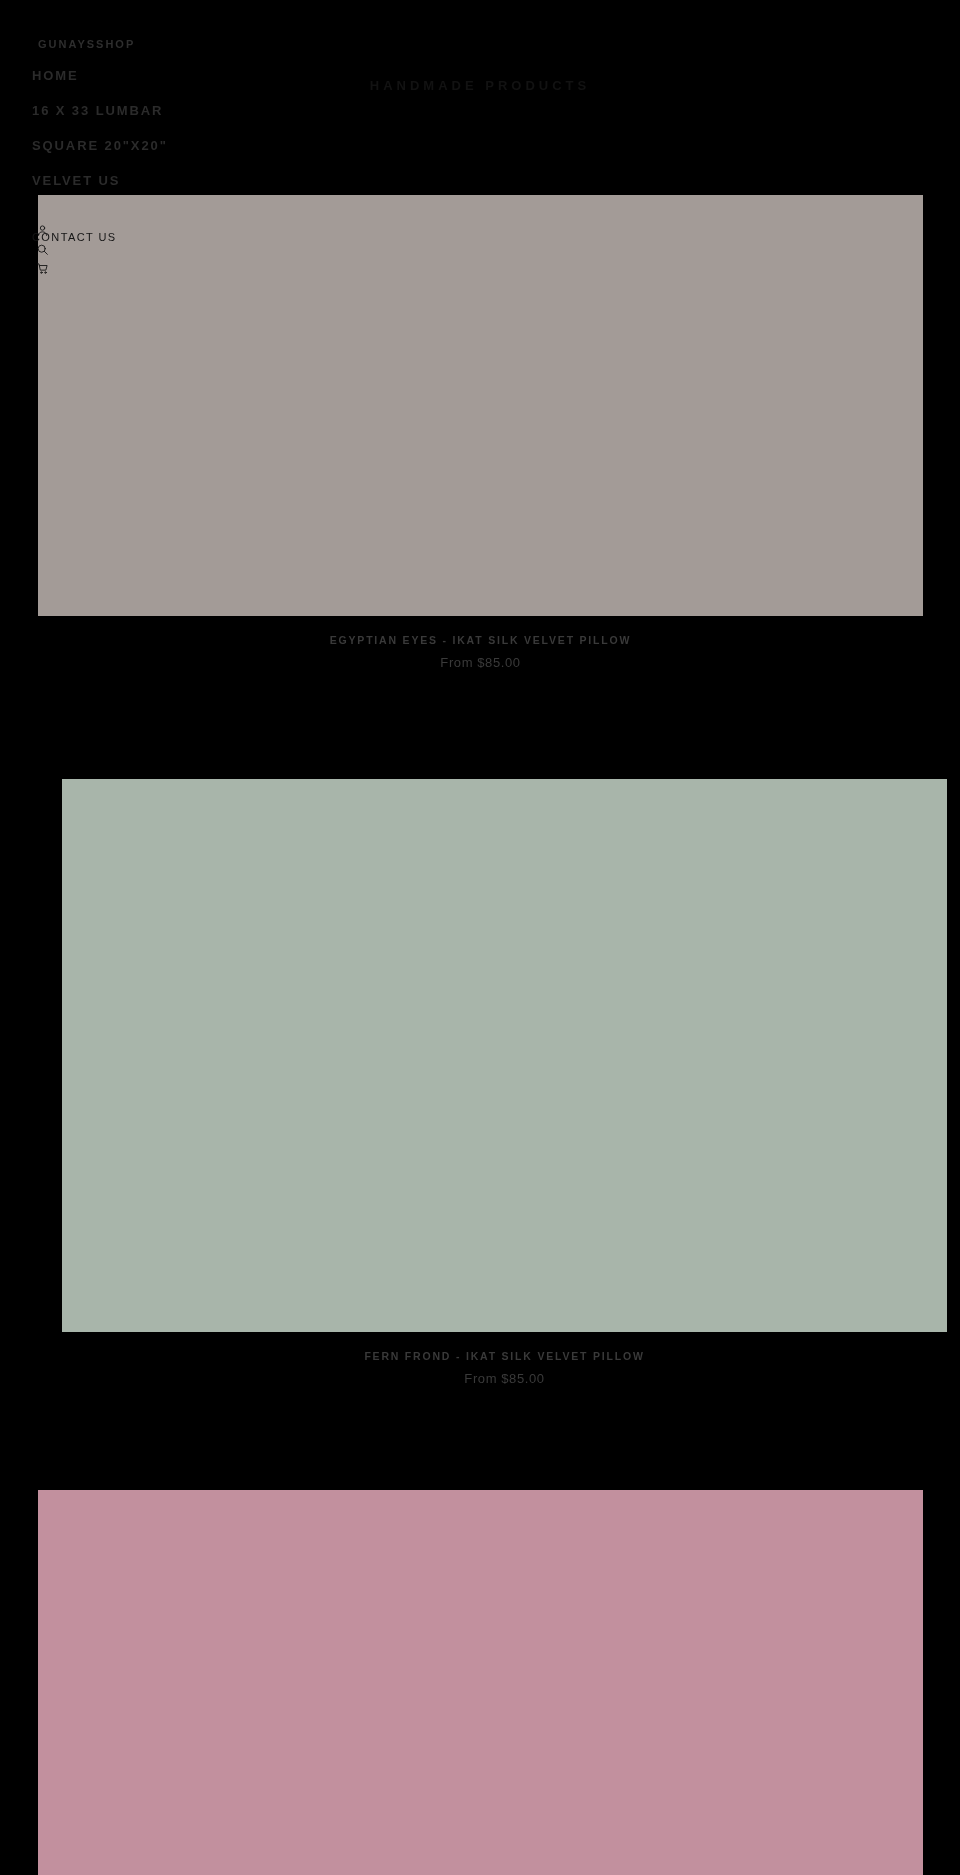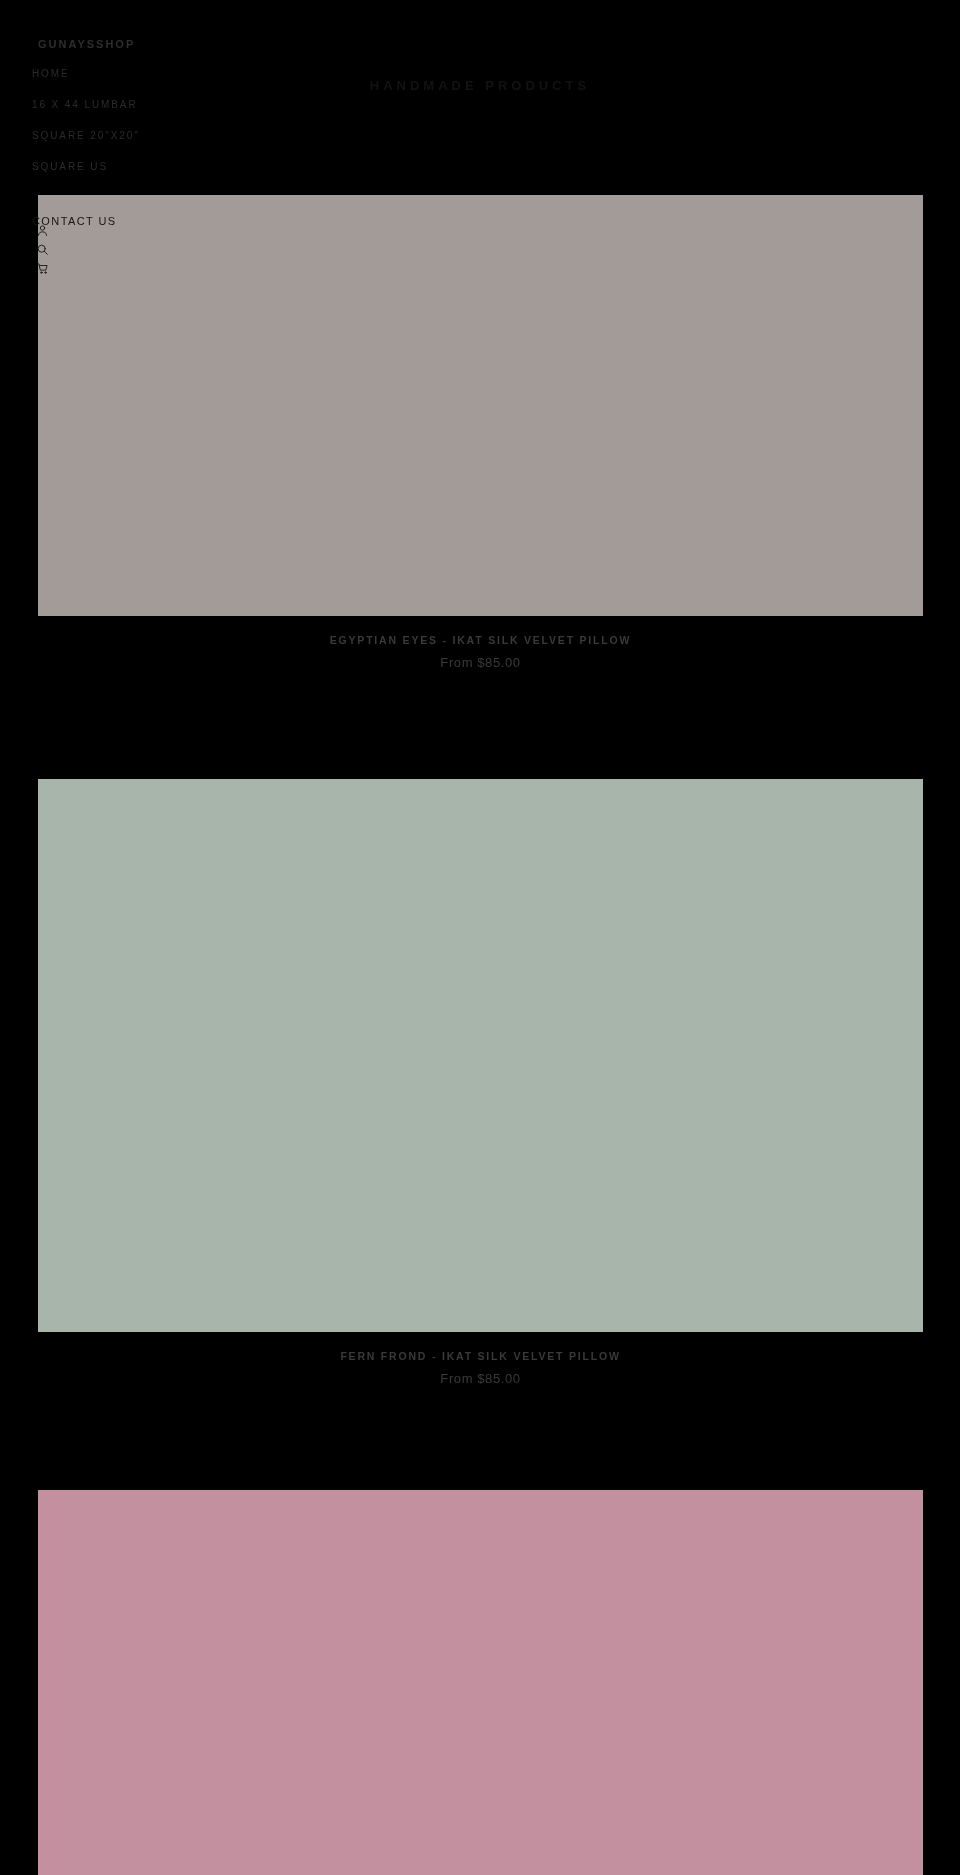--- a/index.html
+++ b/index.html
@@ -40,23 +40,23 @@
 
   .nav-list {
     position: absolute;
     left: 32px;
     top: 68px;
     margin: 0;
     padding: 0;
     list-style: none;
   }
   .nav-item {
-    font-size: 10px;
+    font-size: 13px;
     letter-spacing: 1.9px;
-    font-weight: 400;
+    font-weight: 700;
     color: #2b2b2b;
     margin: 0 0 20px 0;
     white-space: nowrap;
     cursor: pointer;
   }
   .nav-item.is-contact {
     color: #151515;
     font-weight: 400;
     letter-spacing: 1.4px;
     font-size: 11px;
@@ -139,38 +139,38 @@
     letter-spacing: 0.6px;
     color: #3a3a3a;
     margin: 9px 0 0 0;
     white-space: nowrap;
   }
 
   
   #card-0 { top: 195px; }
   #card-0 .product-media { height: 421px; background: #a39b97; }
 
-  #card-1 { top: 779px; }
+  #card-1 { top: 779px; margin-left: 24px; }
   #card-1 .product-media { height: 553px; background: #a8b5aa; }
 
   #card-2 { top: 1490px; }
   #card-2 .product-media { height: 385px; background: #c2909e; }
 </style>
 </head>
 <body>
 
 <header class="site-header">
 
   <div class="brand">GUNAYSSHOP</div>
 
   <ul class="nav-list">
     <li class="nav-item">HOME</li>
-    <li class="nav-item">16 X 44 LUMBAR</li>
+    <li class="nav-item">16 X 33 LUMBAR</li>
     <li class="nav-item">SQUARE 20"X20"</li>
-    <li class="nav-item">SQUARE US</li>
+    <li class="nav-item">VELVET US</li>
     <li class="nav-item is-contact">CONTACT US</li>
   </ul>
 
   <div class="page-heading">HANDMADE PRODUCTS</div>
 </header>
 
 <div class="icon-rail">
 
   <a class="icon-btn">
     <svg viewBox="0 0 24 24" fill="none" stroke="#111" stroke-width="1.6" stroke-linecap="round" stroke-linejoin="round">

